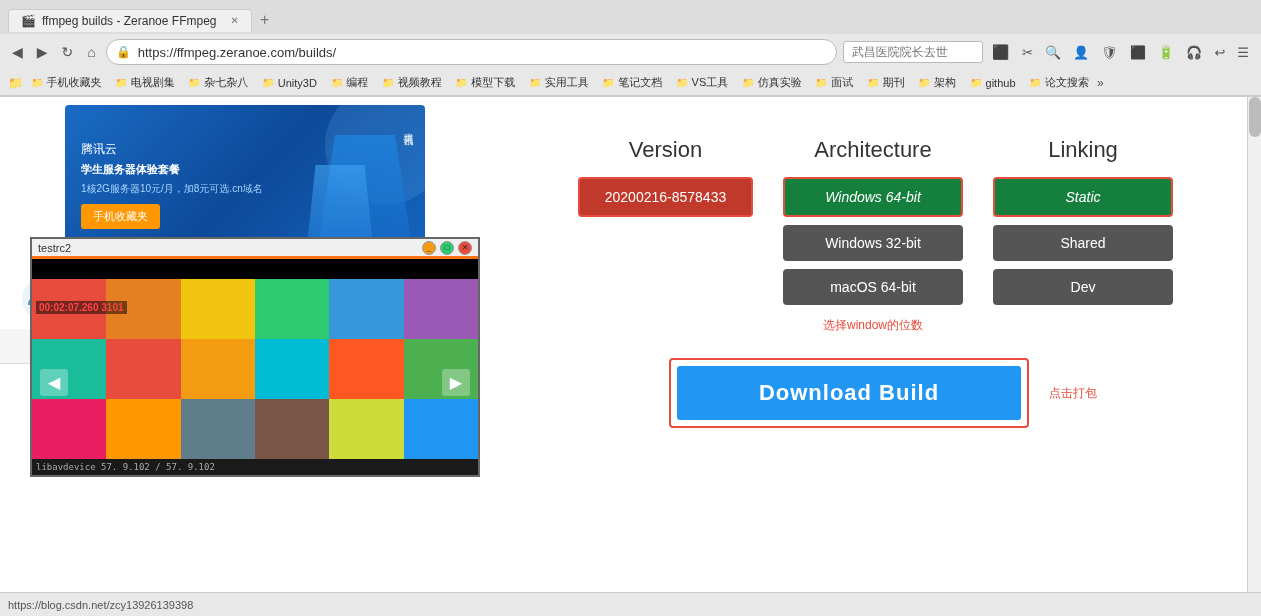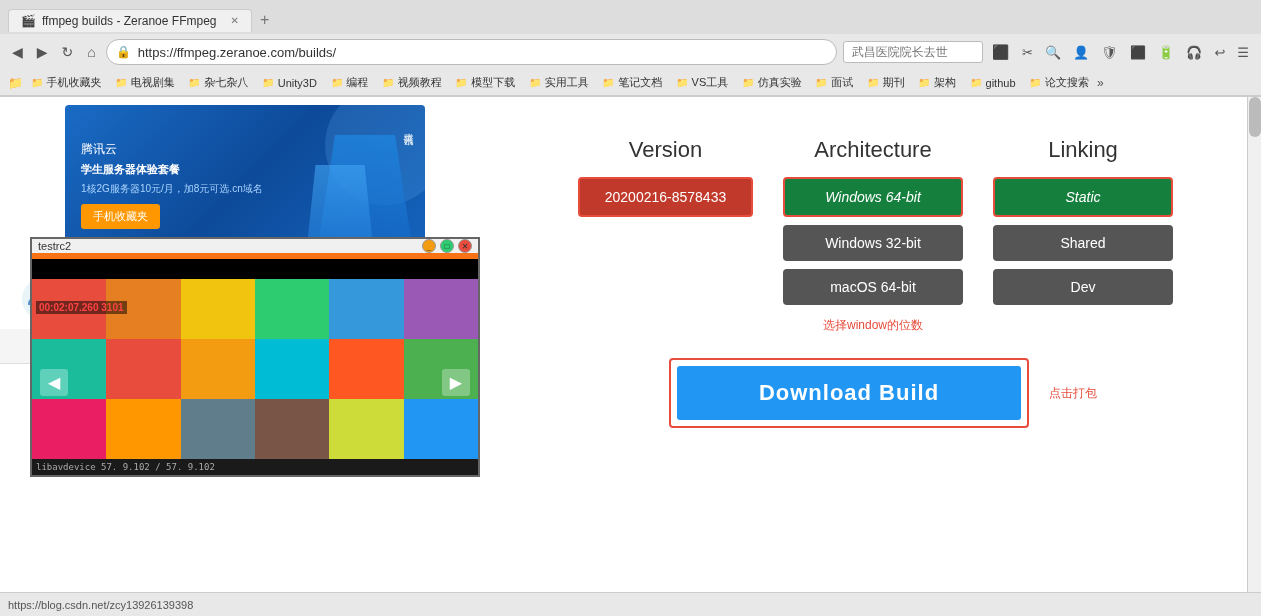--- a/index.html
+++ b/index.html
@@ -218,21 +218,21 @@
     }
     .video-titlebar {
       background: #f0f0f0;
       padding: 2px 6px;
       display: flex;
       align-items: center;
       justify-content: space-between;
       font-size: 11px;
       color: #333;
       height: 20px;
-      border-bottom: 6px solid #f97316;
+      border-bottom: 3px solid #f97316;
     }
     .video-titlebar-btns { display: flex; gap: 4px; }
     .video-titlebar-btn {
       width: 14px;
       height: 14px;
       border-radius: 50%;
       border: 1px solid #999;
       background: #ccc;
       font-size: 8px;
       display: flex;

